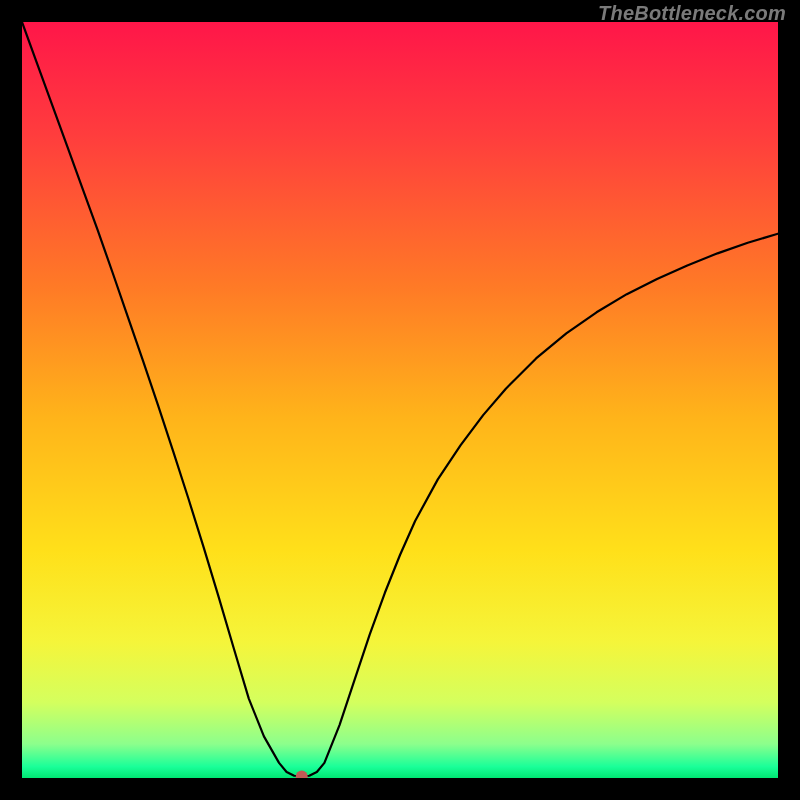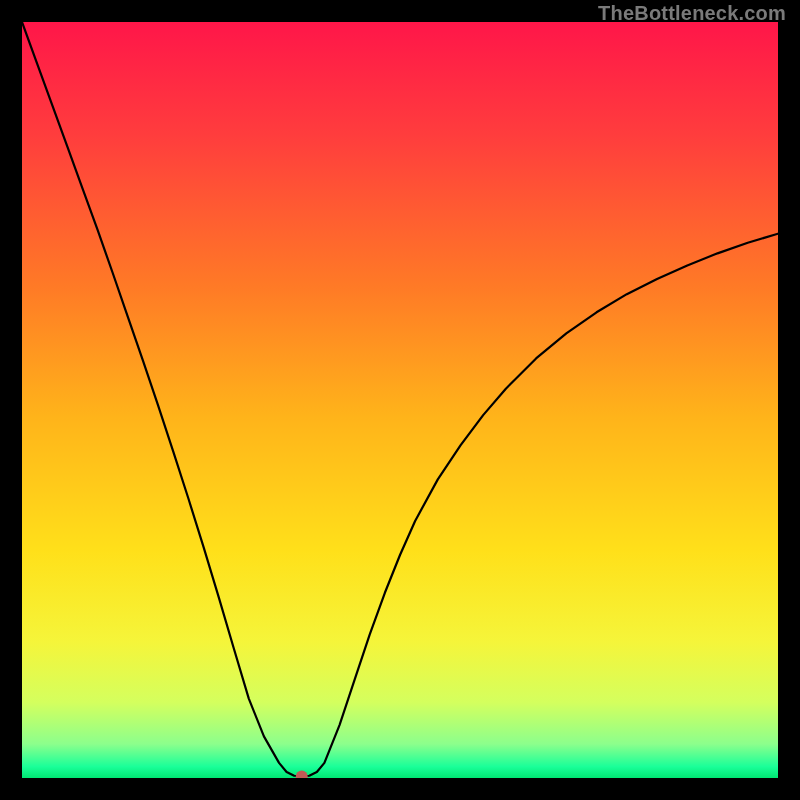--- a/index.html
+++ b/index.html
@@ -28,20 +28,21 @@
   }
   .watermark {
     position: absolute;
     top: 2px;
     right: 14px;
     color: #7a7a7a;
     font-size: 20px;
     font-weight: 600;
     letter-spacing: 0.2px;
     user-select: none;
+    font-style: italic;
   }
   svg { display: block; }
 </style>
 </head>
 <body>
 
 <div class="frame">
   <div class="watermark">TheBottleneck.com</div>
   <div class="plot">
     <svg id="chart-svg" width="756" height="756" viewBox="0 0 756 756" preserveAspectRatio="none">

